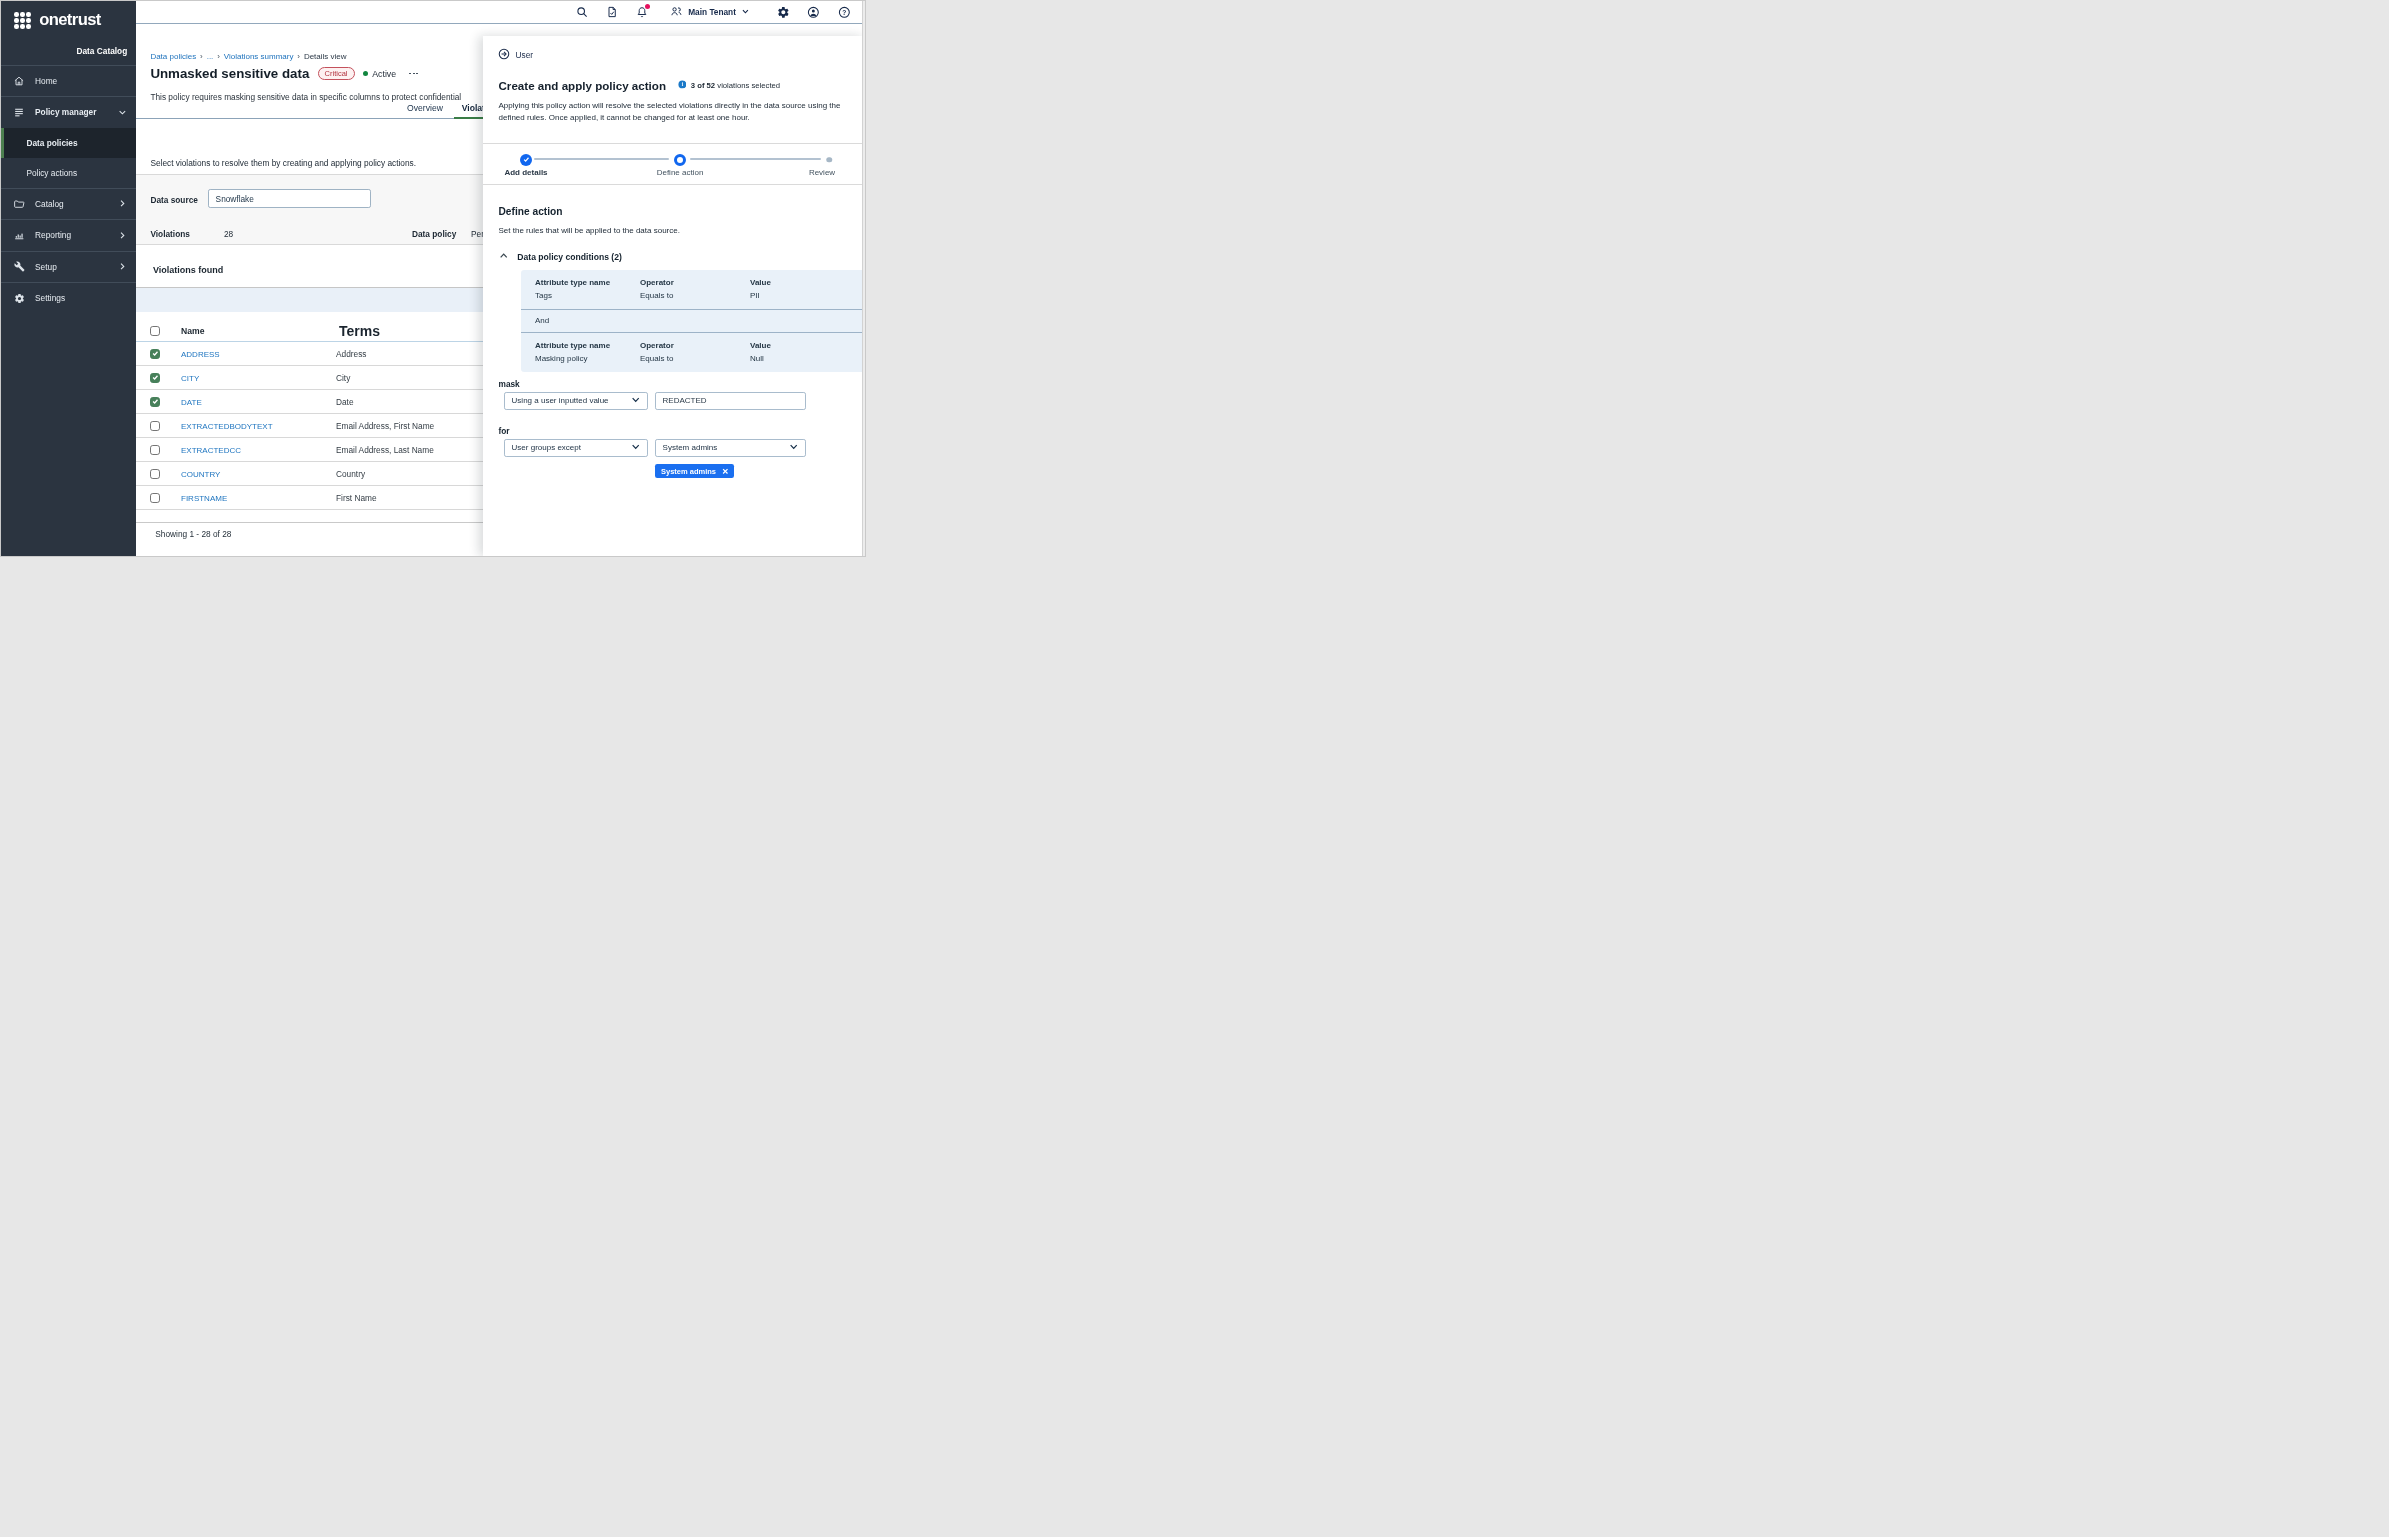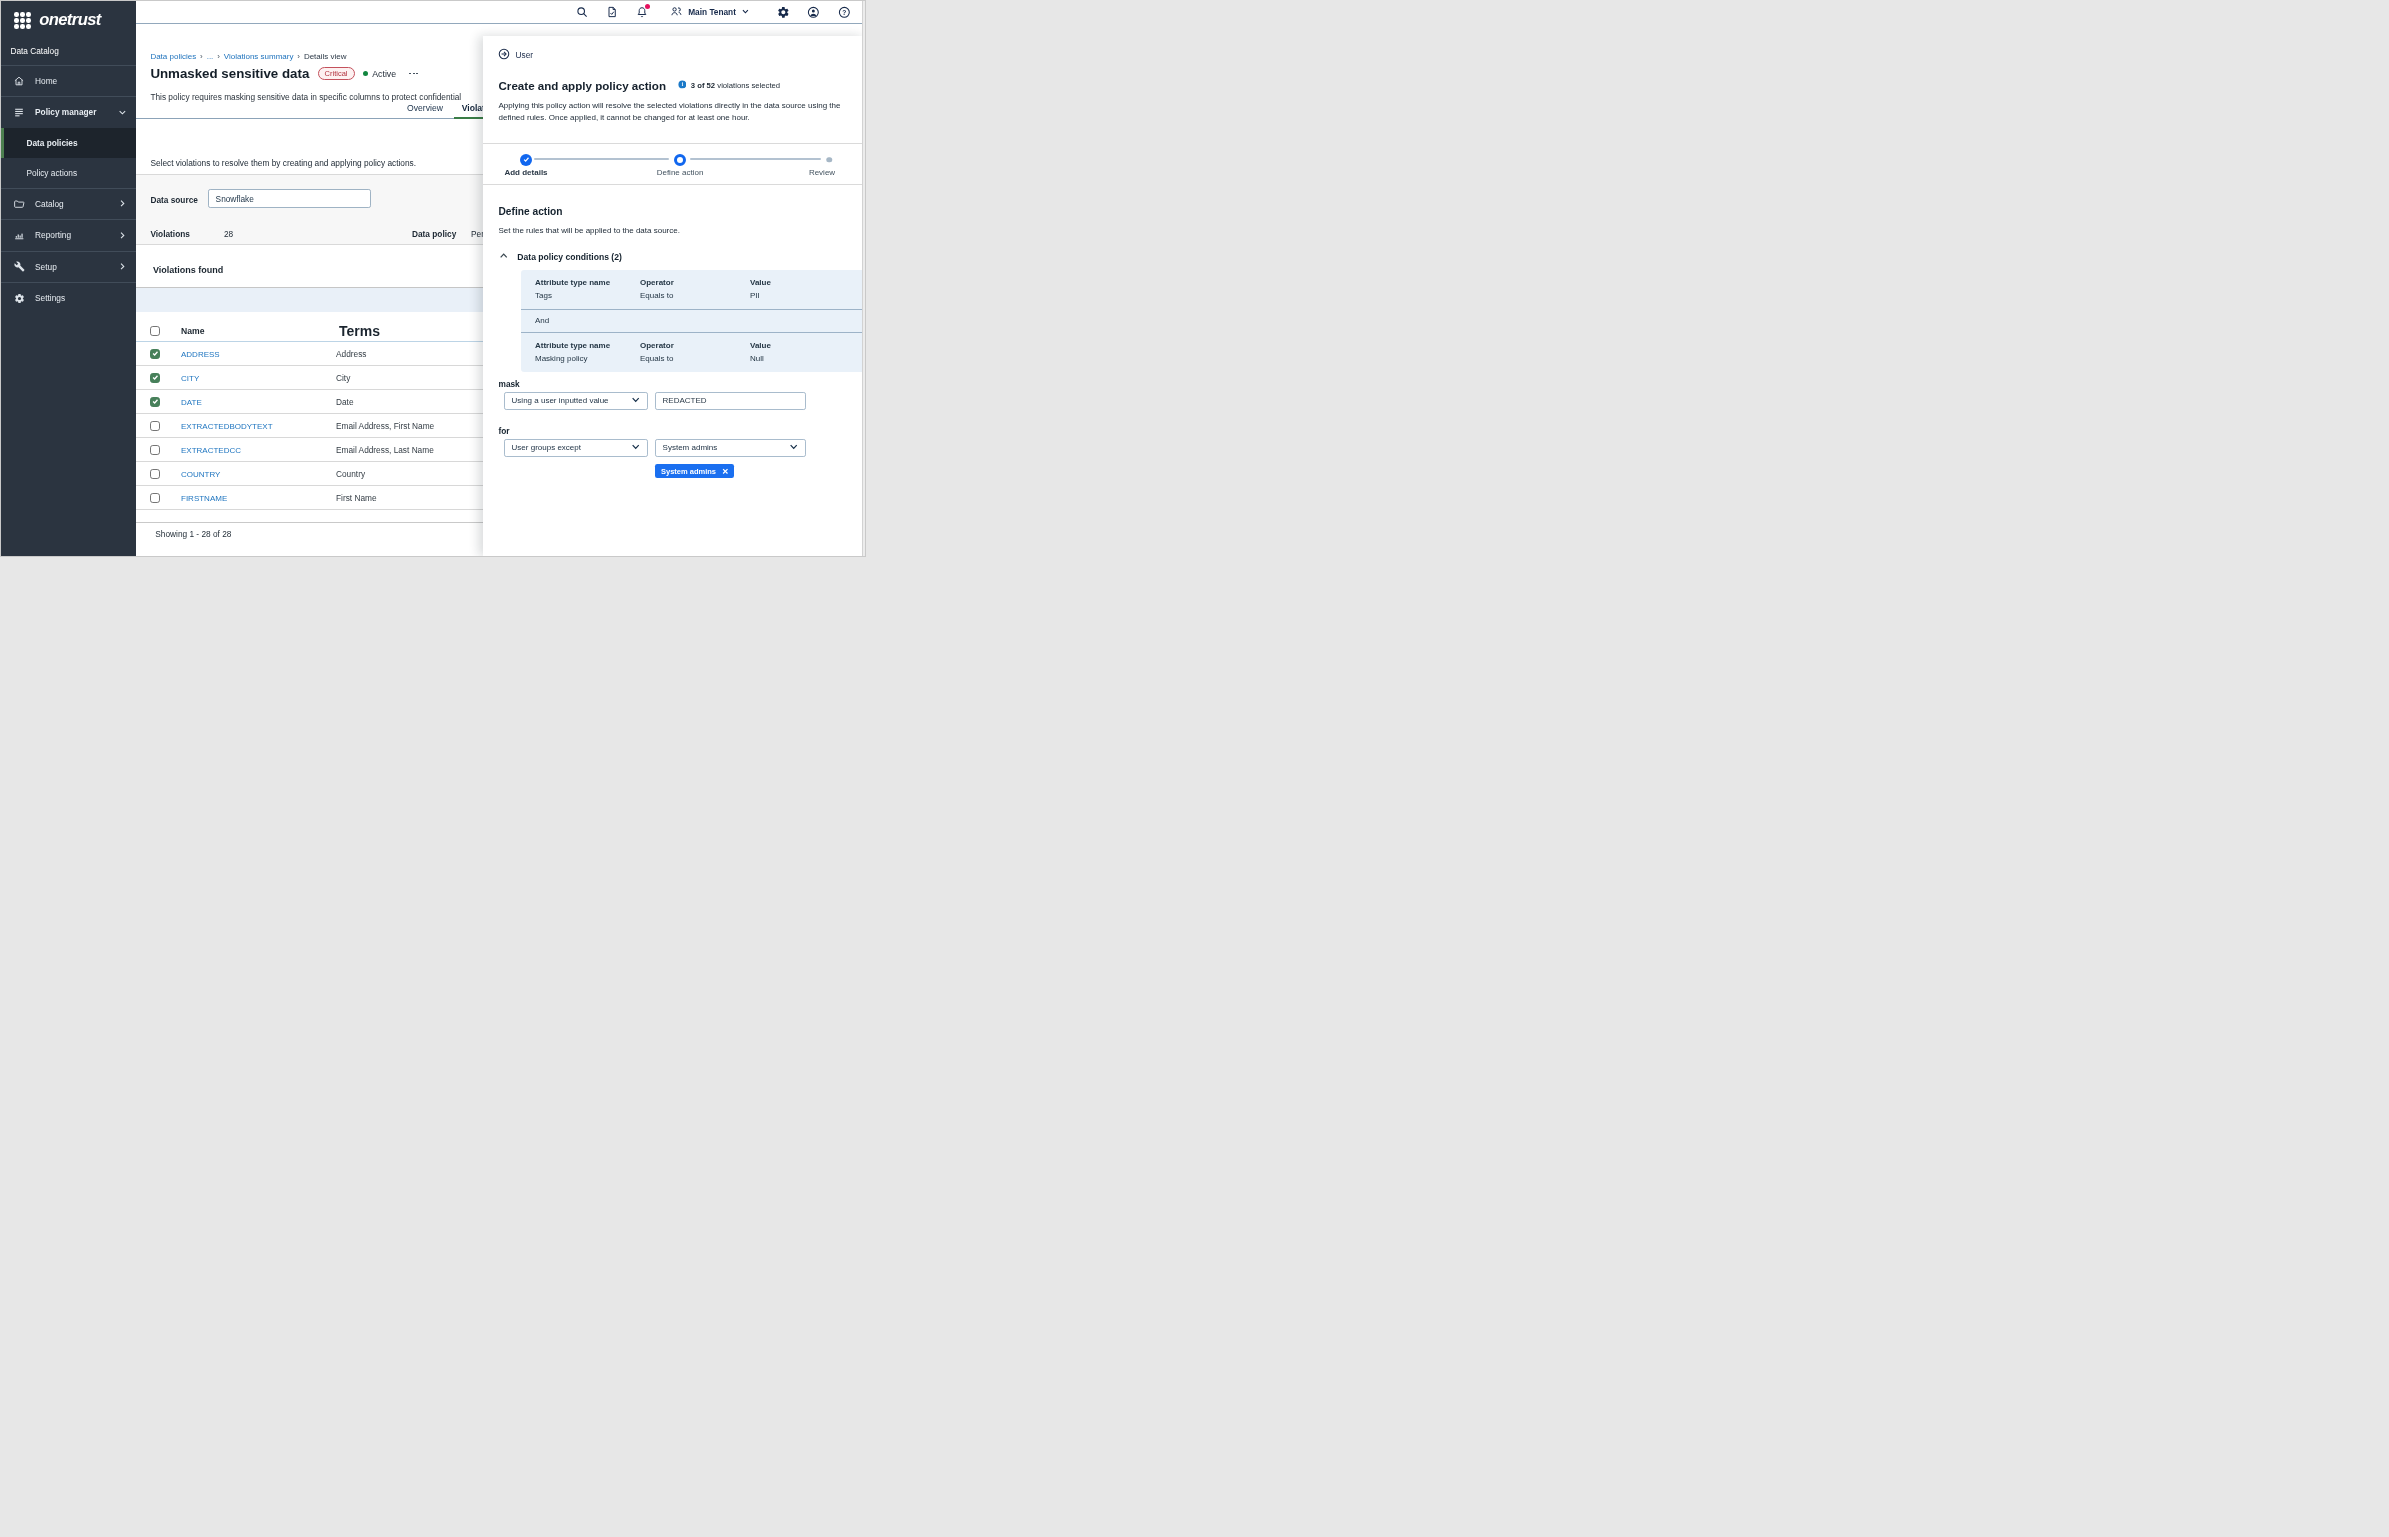--- a/index.html
+++ b/index.html
@@ -3,25 +3,25 @@
 <meta charset="utf-8">
 <style>
   * { box-sizing: border-box; margin: 0; padding: 0; }
   html,body { background:#e7e7e7; }
   body { font-family:"Liberation Sans", sans-serif; }
   .app { position:relative; width:866px; height:557px; background:#fff; overflow:hidden;
          border:0.6px solid #c9c9c9; }
 
   
   .sidebar { position:absolute; left:0; top:0; bottom:0; width:135px; background:#2b3440; color:#e8edf2; z-index:30; }
-  .logo-row { display:flex; align-items:center; gap:8.3px; padding:9.4px 8.8px 4.4px 13.3px;font-style:italic; }
+  .logo-row { display:flex; align-items:center; gap:8.3px; padding:9.4px 8.8px 4.4px 13.3px; }
   .logo-dots { display:grid; grid-template-columns:repeat(3,4.4px); grid-gap:1.7px; }
   .logo-dots span { width:4.4px; height:4.4px; border-radius:50%; background:#fff; }
   .logo-word { font-size:16.6px; font-weight:700; letter-spacing:-0.6px; color:#fff; }
-  .product-name { font-size:8.3px; font-weight:400; color:#fff; padding:11px 8.8px 8.8px 9.4px; }
+  .product-name { font-size:8.3px; font-weight:700; color:#fff; padding:11px 8.8px 8.8px 9.4px;text-align:right; }
   .nav-item { position:relative; display:flex; align-items:center; gap:9.4px; height:31.5px; padding:0 8.8px 0 12px; font-size:8.3px; cursor:pointer; }
   .nav-item.bordered { border-top:0.6px solid #414c59; }
   .nav-item.bold { font-weight:700; }
   .nav-ico { width:12.7px; display:flex; justify-content:center; flex:none; }
   .nav-chev { margin-left:auto; display:flex; }
   .sub-item { position:relative; display:flex; align-items:center; height:30px; padding-left:25.4px; font-size:8.3px; cursor:pointer; }
   .sub-item.active { background:#1d242c; font-weight:700; }
   .sub-item.active::before { content:""; position:absolute; left:0; top:0; bottom:0; width:2.8px; background:#4d8050; }
 
   

